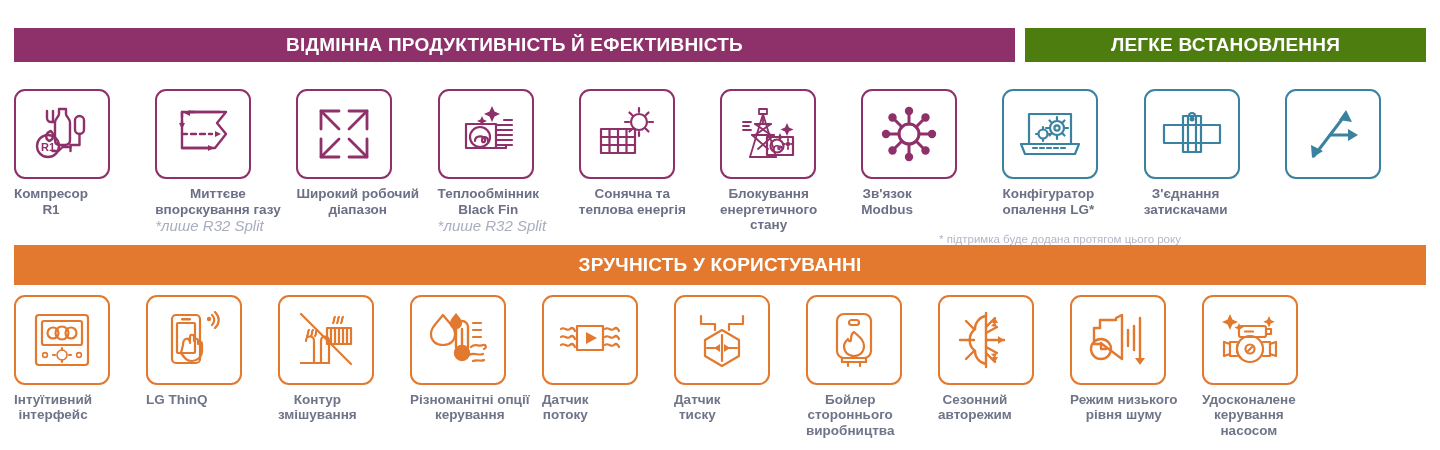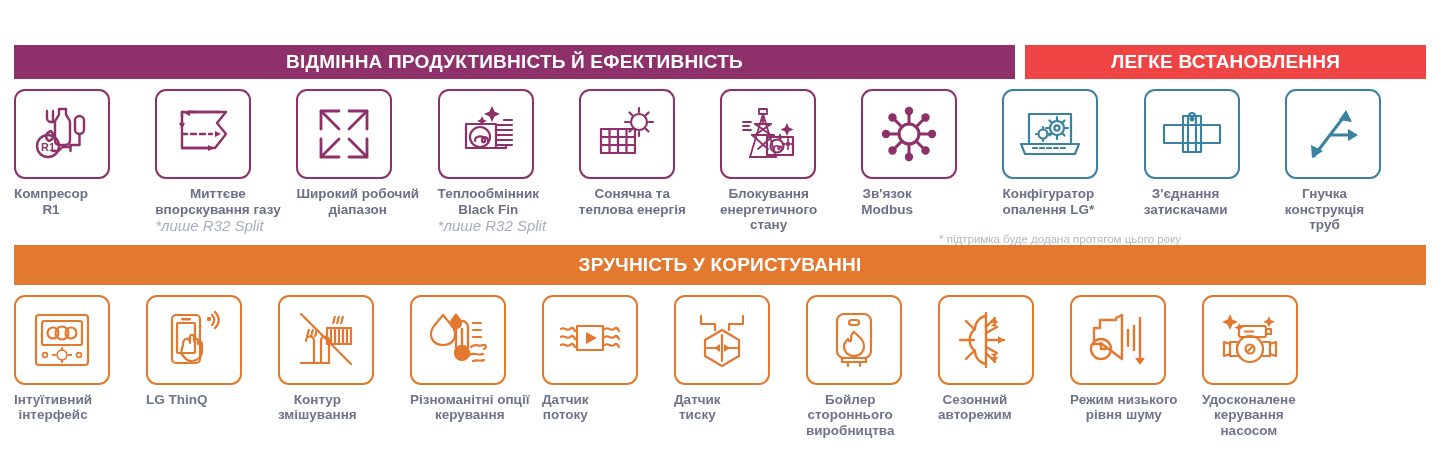--- a/index.html
+++ b/index.html
@@ -5,31 +5,31 @@
   * { box-sizing: border-box; margin: 0; padding: 0; }
   html, body {
     width: 1440px; height: 450px;
     background: #ffffff;
     font-family: "Liberation Sans", sans-serif;
     overflow: hidden;
   }
   .page { position: relative; width: 1440px; height: 450px; padding: 0 14px; }
 
   
-  .bar-row { display: flex; gap: 10px; height: 51px; margin-top: 28px; align-items: flex-end; }
+  .bar-row { display: flex; gap: 10px; height: 51px; margin-top: 28px; }
   .bar {
     display: flex; align-items: center; justify-content: center;
     color: #ffffff;
     font-weight: bold;
     font-size: 19px;
     letter-spacing: 0.2px;
     height: 34px;
   }
   .bar-purple { background: #8e3069; flex: 0 0 1001px; }
-  .bar-teal   { background: #ef4444; flex: 1 1 auto; }
+  .bar-teal   { background: #4d7c0f; flex: 1 1 auto; }
   .bar-orange { background: #e2792f; width: 100%; height: 40px; margin-top: 10px; }
 
   
   .grid { display: flex; }
   .cell {
     display: flex; flex-direction: column; align-items: flex-start;
     position: relative;
   }
   .box {
     width: 96px; height: 90px;
@@ -324,23 +324,20 @@
         <svg width="58" height="56" viewBox="0 0 58 56">
           <g fill="none" stroke="#3b82a0" stroke-width="3" stroke-linecap="round" stroke-linejoin="round">
             <path d="M10 50 L42 8"></path>
             <path d="M26 29 H50"></path>
             <polygon points="42,4 48,16 35,14" fill="#3b82a0" stroke="none"></polygon>
             <polygon points="8,52 7,39 19,45" fill="#3b82a0" stroke="none"></polygon>
             <polygon points="54,29 44,35 44,23" fill="#3b82a0" stroke="none"></polygon>
           </g>
         </svg>
       </div>
-      <div class="label">Гнучка
-конструкція
-труб</div>
       <div class="note"></div>
     </div>
   </div>
 
   <div class="note-wide">* підтримка буде додана протягом цього року</div>
 
   <div class="bar bar-orange">ЗРУЧНІСТЬ У КОРИСТУВАННІ</div>
 
   <div class="grid row2">
 

